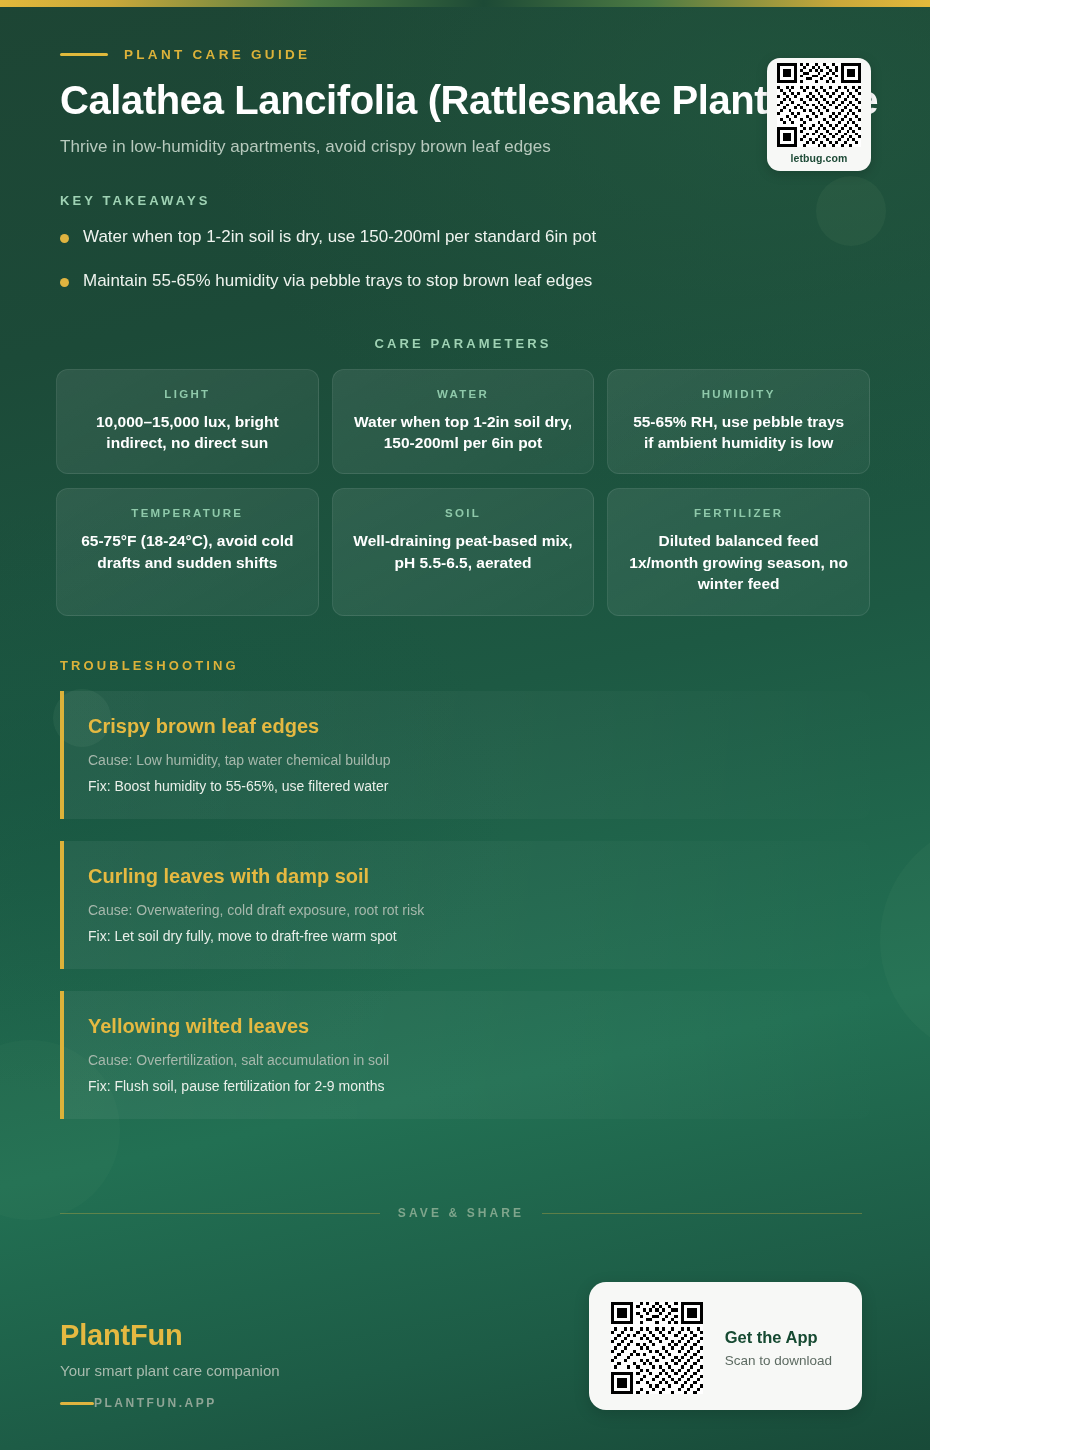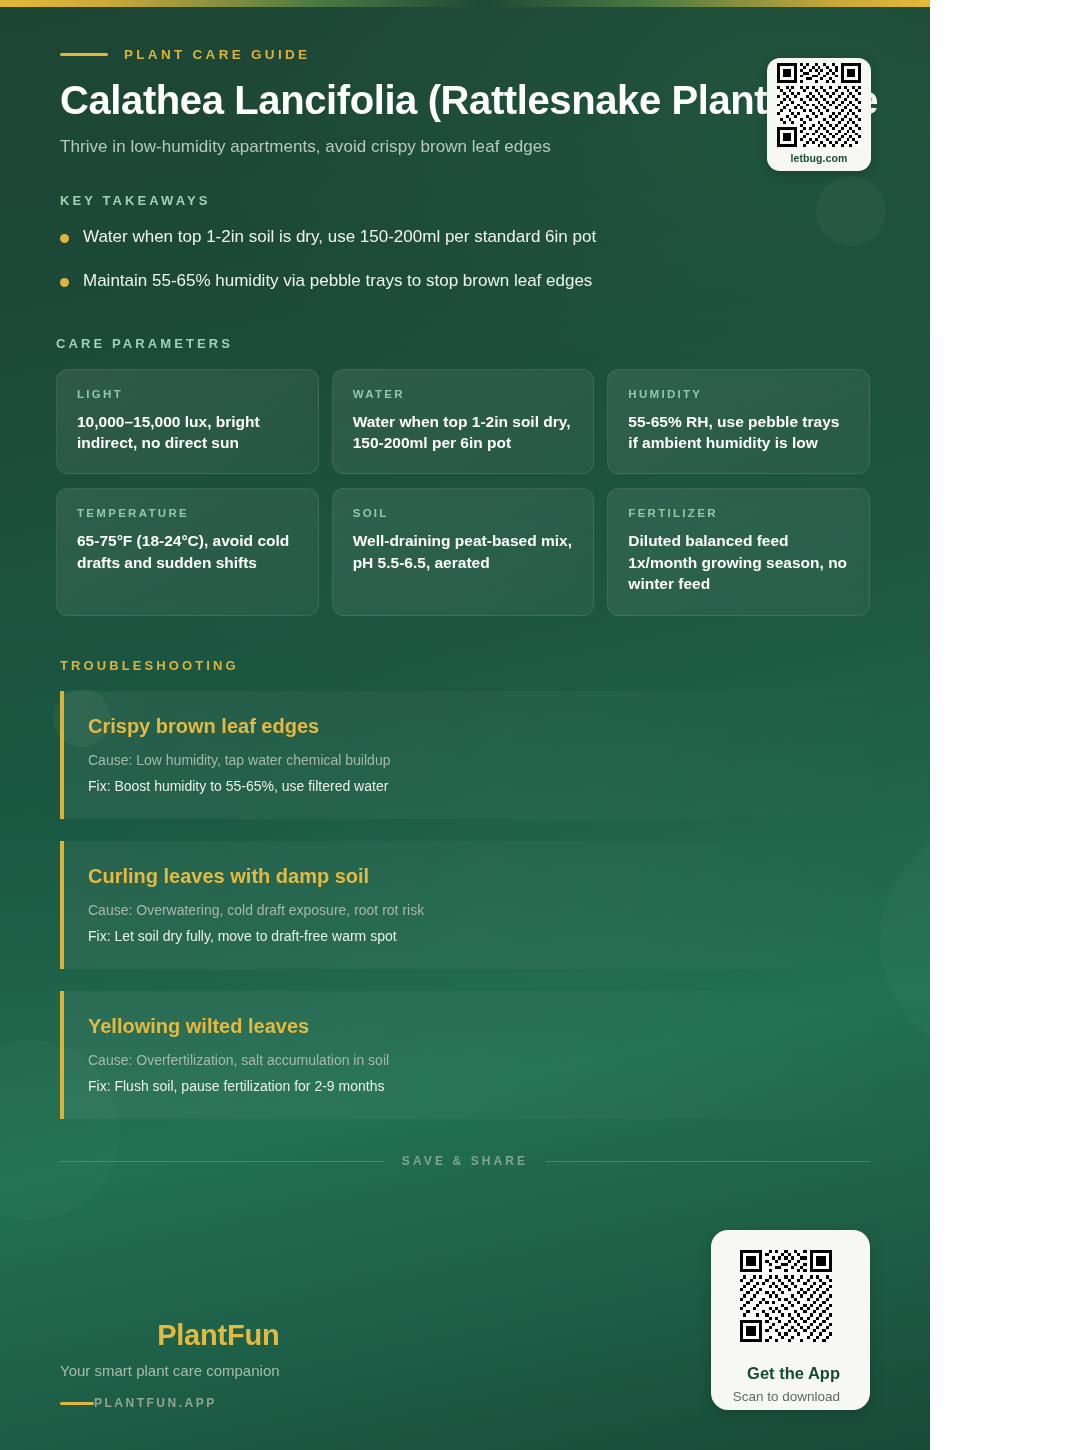--- a/index.html
+++ b/index.html
@@ -81,21 +81,21 @@
     display:flex; align-items:flex-start; gap:14px;
     margin-bottom:21px;
   }
   .tk-dot {
     width:9px; height:9px; border-radius:50%;
     background:#dfb440; flex:0 0 9px; margin-top:8px;
   }
   .tk-text { color:#eef3ee; font-size:17px; line-height:1.35; }
 
   
-  .params { padding:22px 60px 0 56px; }
+  .params { padding:22px 60px 0 56px;text-align:center; }
   .param-grid {
     display:grid; grid-template-columns:repeat(3,1fr);
     gap:14px 13px;
   }
   .param-card {
     background:linear-gradient(150deg, rgba(255,255,255,0.085) 0%, rgba(255,255,255,0.045) 100%);
     border:1px solid rgba(255,255,255,0.085);
     border-radius:12px;
     padding:18px 20px 20px 20px;
     min-height:100px;
@@ -124,21 +124,21 @@
     margin-bottom:12px;
   }
   .tr-cause {
     color:#a6b8ac; font-size:14px; line-height:1.5; margin-bottom:5px;
   }
   .tr-fix {
     color:#e9efe9; font-size:14px; line-height:1.5;
   }
 
   
-  .footer { position:absolute; left:0; right:0; bottom:0; padding:0 60px 40px 60px;text-align:right; }
+  .footer { position:absolute; left:0; right:8px; bottom:0; padding:0 60px 40px 60px; }
   .fdivider {
     display:flex; align-items:center; gap:18px;
     margin-bottom:62px;
   }
   .fdivider .line { flex:1; height:1px; background:rgba(223,180,64,0.33); }
   .fdivider .dtext {
     color:#7fa58c; font-size:12px; font-weight:600; letter-spacing:3.1px;
   }
   .foot-row { display:flex; align-items:flex-end; justify-content:space-between; }
   .brand-name {
@@ -148,23 +148,22 @@
     color:#a8bbae; font-size:15px; margin-top:10px;
   }
   .brand-url-row { display:flex; align-items:center; margin-top:17px; }
   .brand-url-dash { width:34px; height:3px; background:#dfb440; border-radius:2px; }
   .brand-url {
     color:#8fa596; font-size:12px; font-weight:600; letter-spacing:2.5px;
   }
   .app-card {
     display:flex; align-items:center; gap:22px;
     background:#f7f8f6; border-radius:17px;
-    padding:20px 30px 6px 22px;
+    padding:20px 30px 16px 22px;
     box-shadow:0 4px 16px rgba(0,0,0,0.16);
-    flex-direction:column;
   }
   .app-card .qr-img { width:92px; height:92px; display:block; }
   .app-ttl { color:#164a32; font-size:16.5px; font-weight:700; }
   .app-sub { color:#5d6b62; font-size:13.5px; margin-top:6px; }
 </style>
 </head>
 <body>
 
 <div class="page">
 

